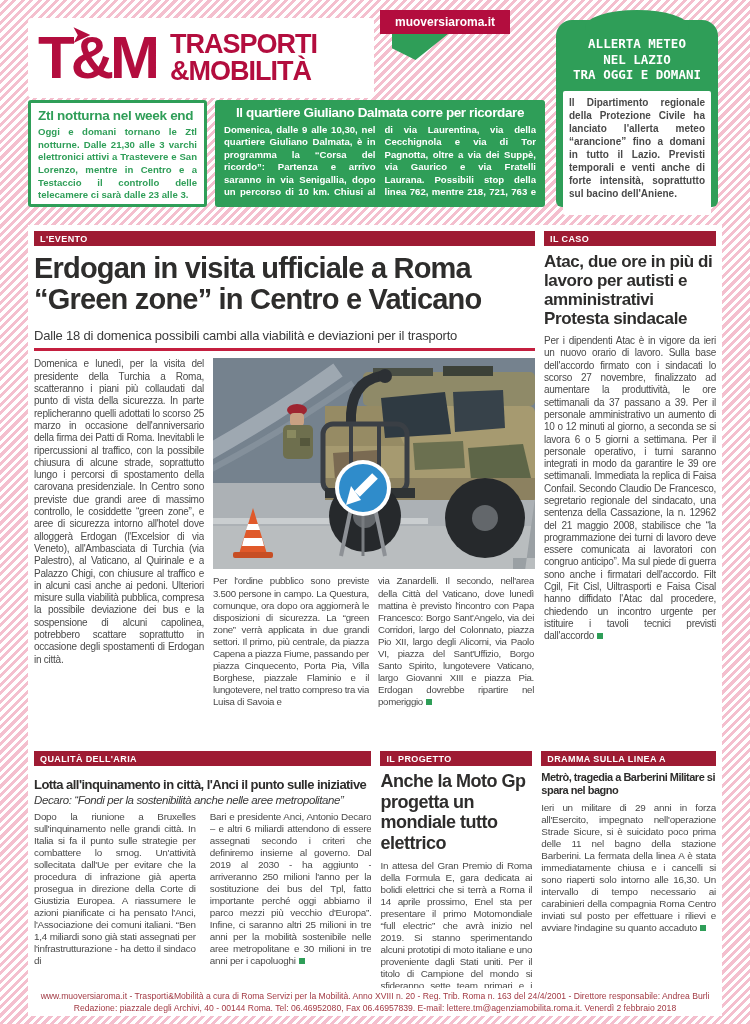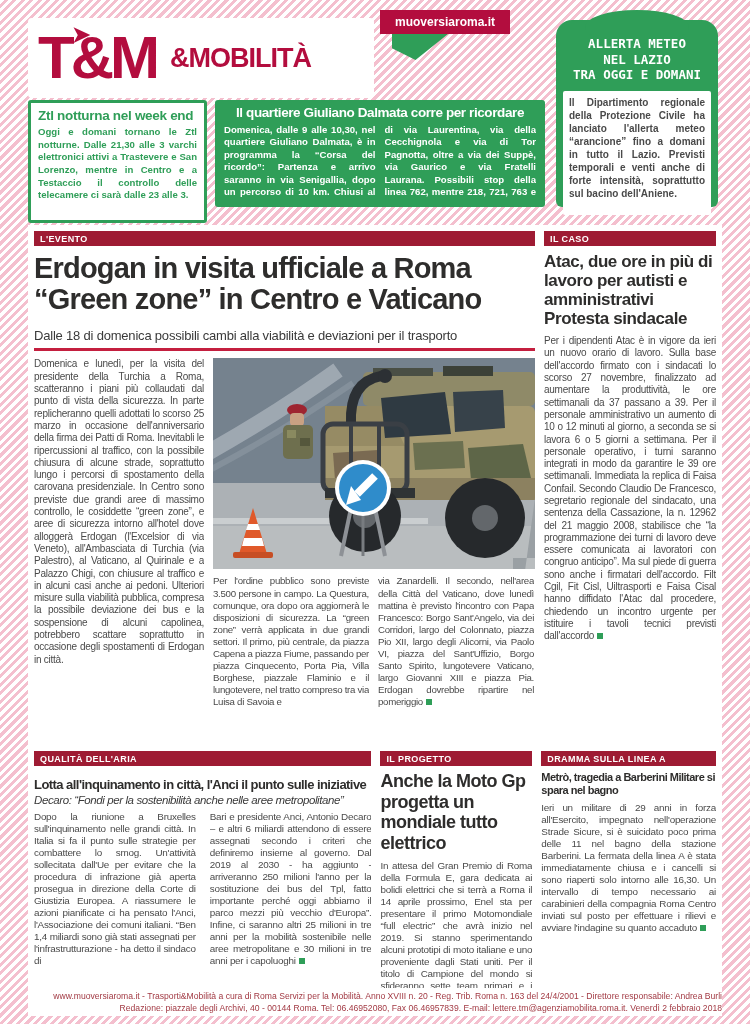--- a/index.html
+++ b/index.html
@@ -24,21 +24,21 @@
   
   .alert-box { position:absolute; left:556px; top:20px; width:162px; height:187px;
     background:#2f9e58; border-radius:16px 16px 6px 6px; padding:16px 7px 7px 7px; }
   .alert-box::before { content:""; position:absolute; top:-10px; left:50%; transform:translateX(-50%);
     width:104px; height:34px; background:#2f9e58; border-radius:50%; }
   .alert-title { position:relative; color:#fff; font-family:"DejaVu Sans Mono", monospace;
     font-weight:bold; font-size:12.5px; line-height:1.25; text-align:center; margin-bottom:8px; }
   .alert-body { background:#fff; border-radius:2px; padding:5px 6px; color:#4a4a4a;
     font-weight:bold; font-size:10px; line-height:1.3; text-align:justify; height:124px; overflow:hidden; }
   
-  .ztl-box { position:absolute; left:28px; top:100px; width:179px; height:123px; background:#fff;
+  .ztl-box { position:absolute; left:28px; top:100px; width:179px; height:107px; background:#fff;
     border:3px solid #2f9e58; border-radius:3px; padding:5px 7px; }
   .ztl-title { color:#2f9e58; font-weight:bold; font-size:13.5px; margin-bottom:3px; letter-spacing:-0.3px; }
   .ztl-body { color:#2f9e58; font-weight:bold; font-size:9.6px; line-height:1.32; text-align:justify; overflow:hidden; height:78px; }
   .giuliano-box { position:absolute; left:215px; top:100px; width:330px; height:107px;
     background:#2f9e58; border-radius:3px; padding:5px 9px; }
   .giuliano-title { color:#fff; font-weight:bold; font-size:13.5px; text-align:center;
     white-space:nowrap; letter-spacing:-0.4px; margin-bottom:4px; }
   .giuliano-cols { display:flex; gap:9px; }
   .giuliano-cols > div { color:#fff; font-weight:bold; font-size:9.6px; line-height:1.3;
     text-align:justify; width:50%; height:76px; overflow:hidden; }
@@ -76,33 +76,34 @@
   .air-cols .body-text { width:50%; height:190px; font-size:9.9px; line-height:12px; }
   .moto-sec { width:153px; }
   .moto-headline, .metro-headline { color:#2e2d2c; font-weight:bold; letter-spacing:-0.5px; margin:5px 0 6px 0; }
   .moto-headline { font-size:18px; line-height:1.15; }
   .metro-sec { width:176px; }
   .metro-headline { font-size:11px; line-height:1.15; }
   .moto-sec .body-text, .metro-sec .body-text { height:186px; font-size:9.9px; line-height:12px; }
   .endmark { display:inline-block; width:6px; height:6px; background:#2f9e58; margin-left:3px; }
   
   .footer-band { position:absolute; left:28px; top:988px; width:694px; height:28px; background:#fff;
-    color:#a23a44; font-size:8.6px; text-align:right; line-height:1.45; padding-top:2px; }
+    color:#a23a44; font-size:8.6px; text-align:center; line-height:1.45; padding-top:2px; }
 </style>
 </head>
 <body>
 
 <div class="page">
 
   <div class="masthead-box">
     <div class="tm-logo">
       <span>T&amp;M</span>
       <span class="logo-arrow">➤</span>
     </div>
     <div class="tm-title">
+      <div>TRASPORTI</div>
       <div>&amp;MOBILITÀ</div>
     </div>
   </div>
   <div class="ribbon">muoversiaroma.it</div>
   <div class="ribbon-fold"></div>
 
   <div class="alert-box">
     <div class="alert-title">
       <div>ALLERTA METEO</div>
       <div>NEL LAZIO</div>

